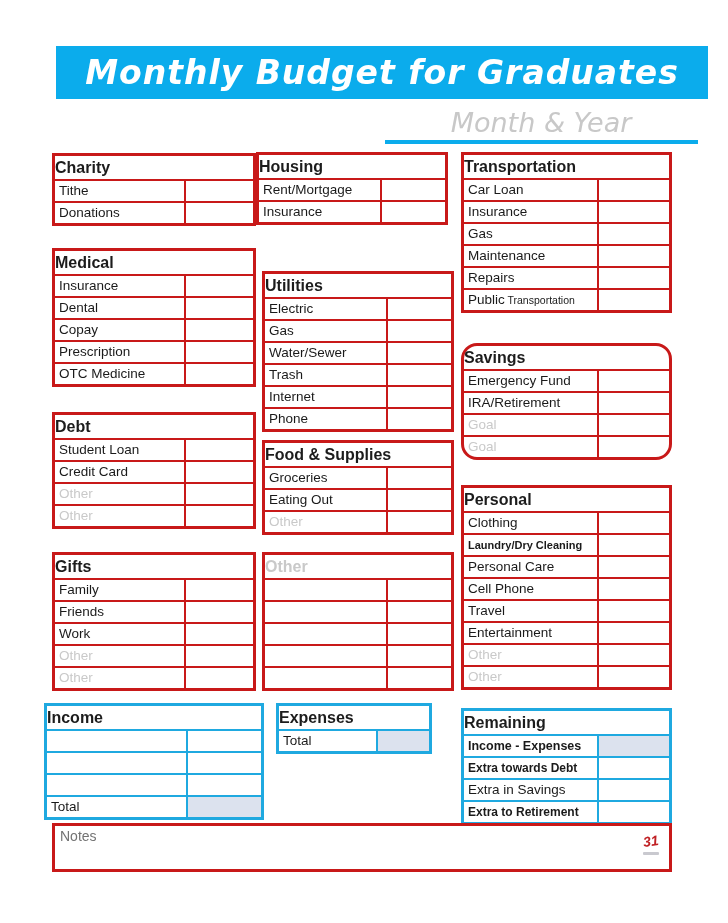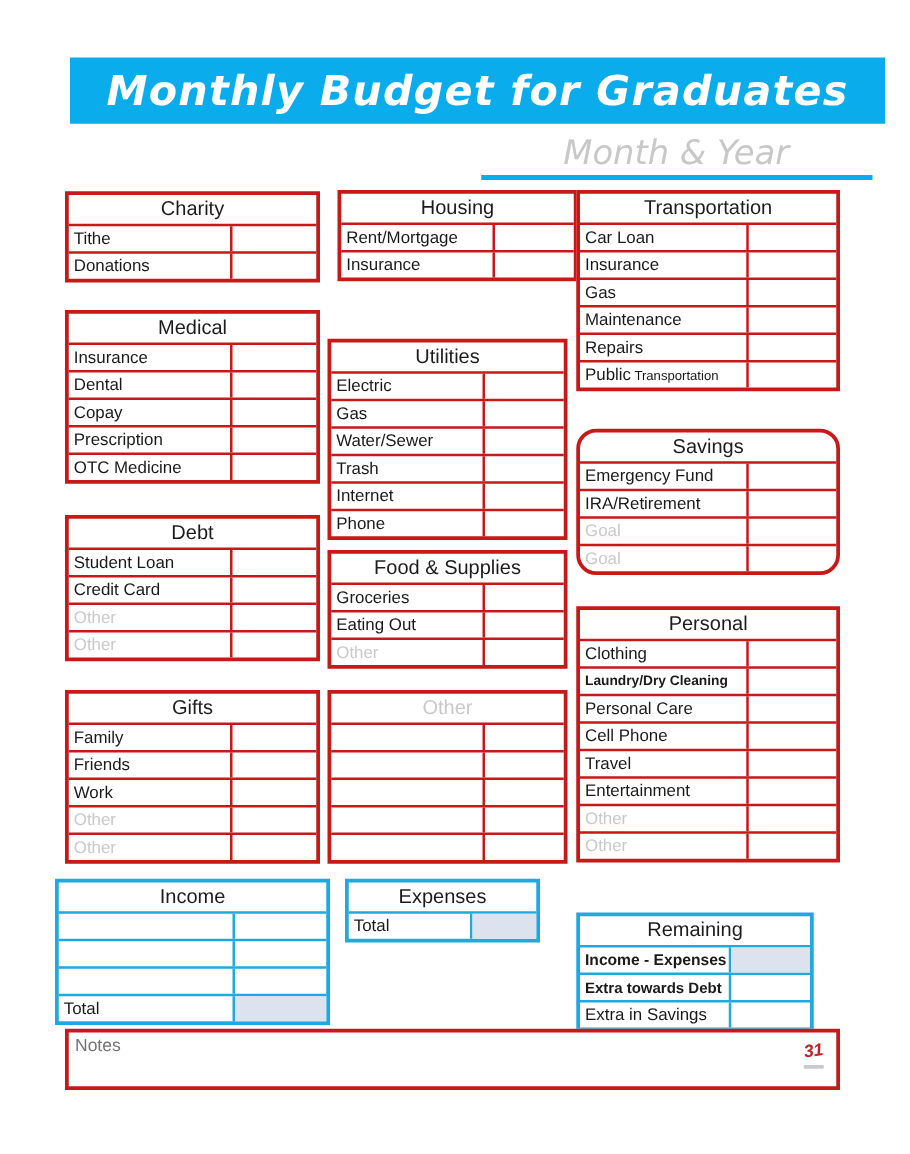--- a/index.html
+++ b/index.html
@@ -13,21 +13,21 @@
           font-family:"DejaVu Sans",sans-serif;letter-spacing:1px;white-space:nowrap;}
 
   
   #monthyear{position:absolute;left:385px;top:107px;width:312px;text-align:center;
           font-size:27px;font-style:italic;color:#C8C8C8;font-family:"DejaVu Sans",sans-serif;}
   #monthline{position:absolute;left:385px;top:140px;width:313px;height:4px;background:#0BACEC;}
 
   
   .btable{position:absolute;border:3px solid #C81919;background:#ffffff;box-sizing:border-box;}
   .btable.cyan{border-color:#1FA9E0;}
-  .thead{height:23px;line-height:23px;text-align:center;font-size:16px;font-weight:normal;
+  .thead{height:23px;line-height:23px;text-align:left;font-size:16px;font-weight:bold;
          color:#1c1c1c;border-bottom:2px solid #C81919;white-space:nowrap;overflow:hidden;}
   .cyan .thead{border-bottom-color:#1FA9E0;}
   .thead.muted{color:#C9C9C9;}
   .brow{display:flex;height:22px;border-bottom:2px solid #C81919;box-sizing:border-box;}
   .brow:last-child{border-bottom:none;height:20px;}
   .cyan .brow{border-bottom-color:#1FA9E0;}
   .lab{width:66%;box-sizing:border-box;border-right:2px solid #C81919;font-size:13.5px;
        line-height:20px;padding-left:4px;color:#1a1a1a;white-space:nowrap;overflow:hidden;}
   .cyan .lab{border-right-color:#1FA9E0;}
   .val{flex:1;}
@@ -36,30 +36,30 @@
   .lab.sm{font-size:11px;font-weight:bold;line-height:20px;}
   .lab.sm2{font-size:12px;font-weight:bold;line-height:20px;}
   .lab.bold-sm{font-size:12.5px;font-weight:bold;line-height:20px;}
   .lab-suffix{font-size:10.5px;}
 
   
   #t-charity{left:52px;top:153px;width:204px;}
   #t-medical{left:52px;top:248px;width:204px;}
   #t-debt{left:52px;top:412px;width:204px;}
   #t-gifts{left:52px;top:552px;width:204px;}
-  #t-housing{left:270px;top:152px;width:192px;}
+  #t-housing{left:256px;top:152px;width:192px;}
   #t-utilities{left:262px;top:248px;width:192px;margin-top:23px;}
   #t-food{left:262px;top:440px;width:192px;}
   #t-other{left:262px;top:552px;width:192px;}
   #t-transportation{left:461px;top:152px;width:211px;}
   #t-savings{left:461px;top:343px;width:211px;border-radius:16px;}
   #t-personal{left:461px;top:485px;width:211px;}
   #t-income{left:44px;top:703px;width:220px;}
   #t-expenses{left:276px;top:703px;width:156px;}
-  #t-remaining{left:461px;top:730px;width:190px;}
+  #t-remaining{left:461px;top:708px;width:211px;}
 
   
   #notes{position:absolute;left:52px;top:823px;width:620px;height:49px;
          border:3px solid #C81919;box-sizing:border-box;background:#fff;}
   #notes .notes-label{position:absolute;left:5px;top:2px;font-size:14px;color:#737373;}
   #logo{position:absolute;right:6px;top:6px;width:24px;text-align:center;}
   #logo .logo-text{display:inline-block;color:#C02024;font-size:14px;font-weight:bold;
         font-style:italic;transform:rotate(-8deg);line-height:14px;}
   #logo .logo-sub{margin:2px auto 0 auto;width:16px;height:3px;background:#C9C9CF;border-radius:1px;}
 </style>

